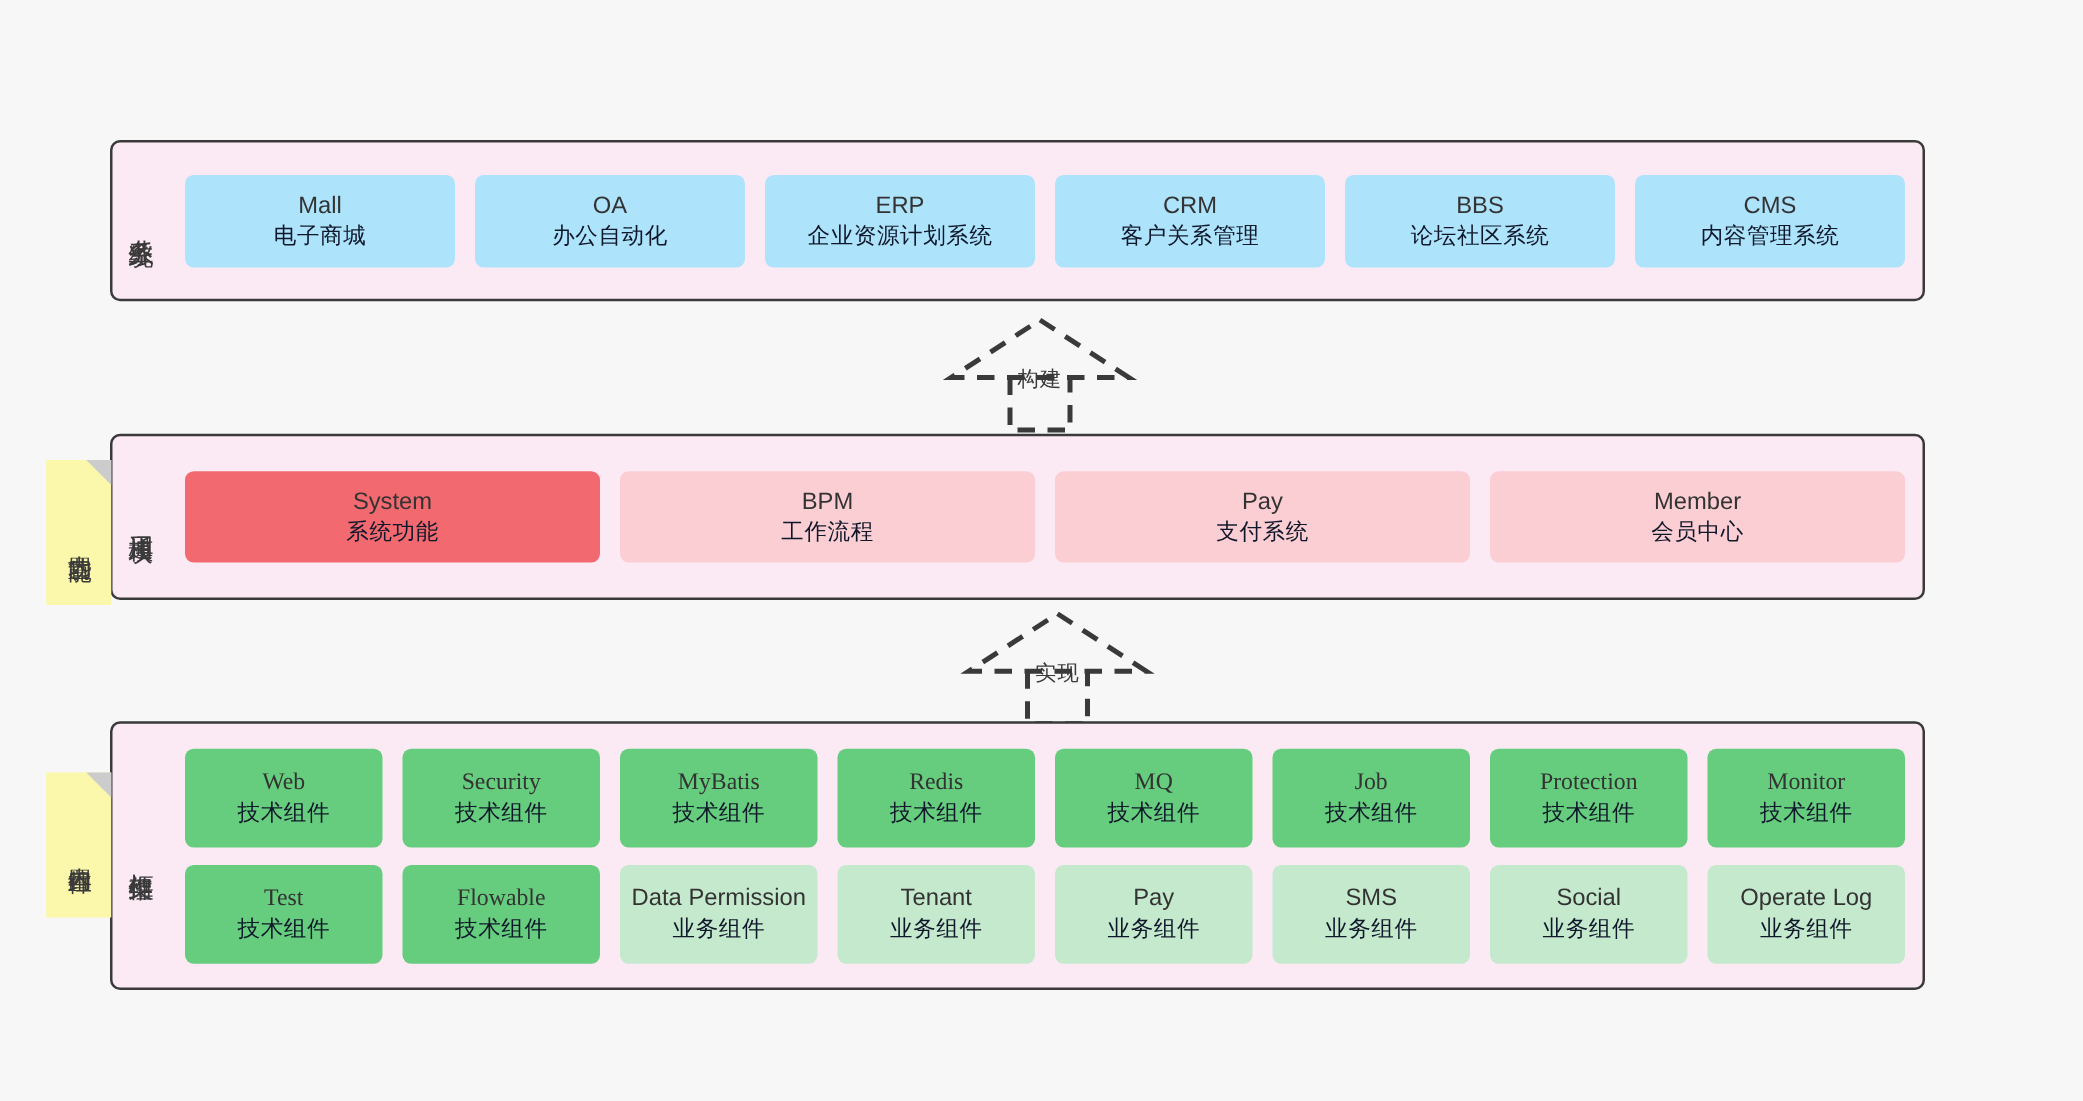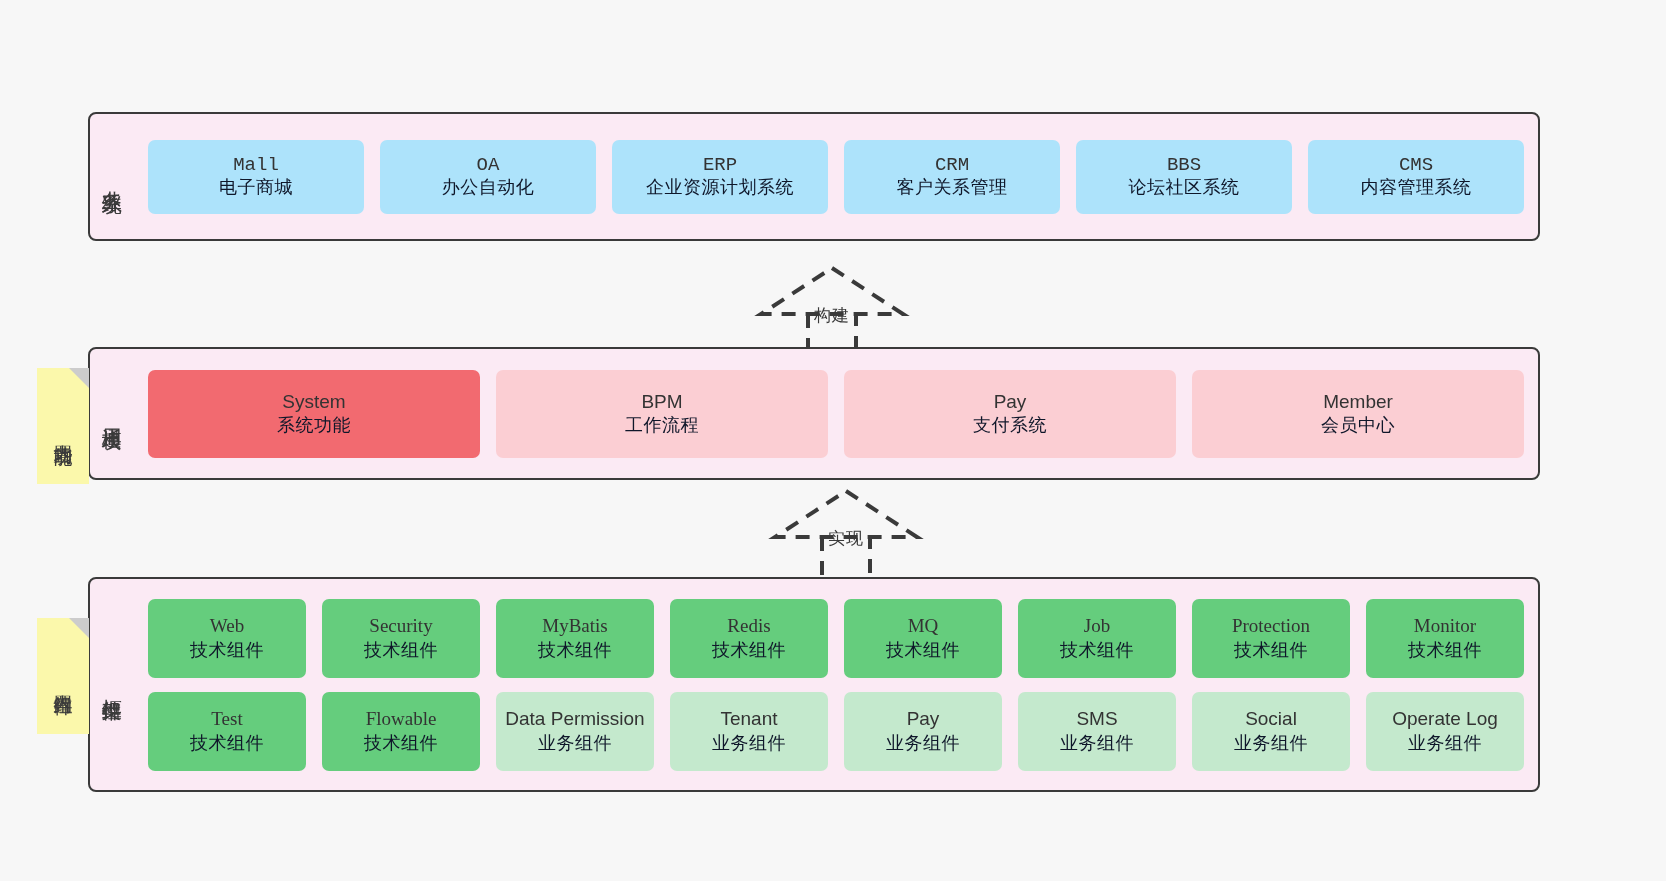--- a/index.html
+++ b/index.html
@@ -74,36 +74,36 @@
     font-size: 19px;
     color: #333333;
   }
   .item .t-cn {
     font-size: 18px;
     color: #0f172a;
     letter-spacing: 0.5px;
   }
 
   
-  .c-blue        { background: #ade3fb; font-family: Liberation Mono, monospace; }
+  .c-blue        { background: #ade3fb; }
   .c-red-strong  { background: #f26a70; }
   .c-red-light   { background: #fbced3; }
   .c-green-strong{ background: #65cd7d; font-family: Liberation Serif, serif; }
   .c-green-light { background: #c4e9cd; }
 
   
   #layer-business {
     left: 88px; top: 112px; width: 1452px; height: 129px;
   }
   #layer-business .item { height: 74px; }
 
   #layer-common {
     left: 88px; top: 347px; width: 1452px; height: 133px;
   }
-  #layer-common .item { height: 88px; }
+  #layer-common .item { height: 73px; }
 
   #layer-framework {
     left: 88px; top: 577px; width: 1452px; height: 215px;
   }
   #layer-framework .item { height: 79px; }
 
   
   .note {
     position: absolute;
     background: #fbf8ab;
@@ -144,21 +144,21 @@
     left: 50%;
     transform: translateX(-50%);
     top: 38px;
     background: transparent;
     font-size: 17px;
     color: #3a3a3a;
     letter-spacing: 1px;
     white-space: nowrap;
     padding: 0 2px;
   }
-  #arrow-build { left: 757px; top: 266px; }
+  #arrow-build { left: 757px; top: 254px; }
   #arrow-implement { left: 771px; top: 489px; }
 </style>
 </head>
 <body>
 
 <div class="layer" id="layer-business">
   <div class="layer-label">业务系统</div>
   <div class="layer-body">
     <div class="row">
       <div class="item c-blue">

